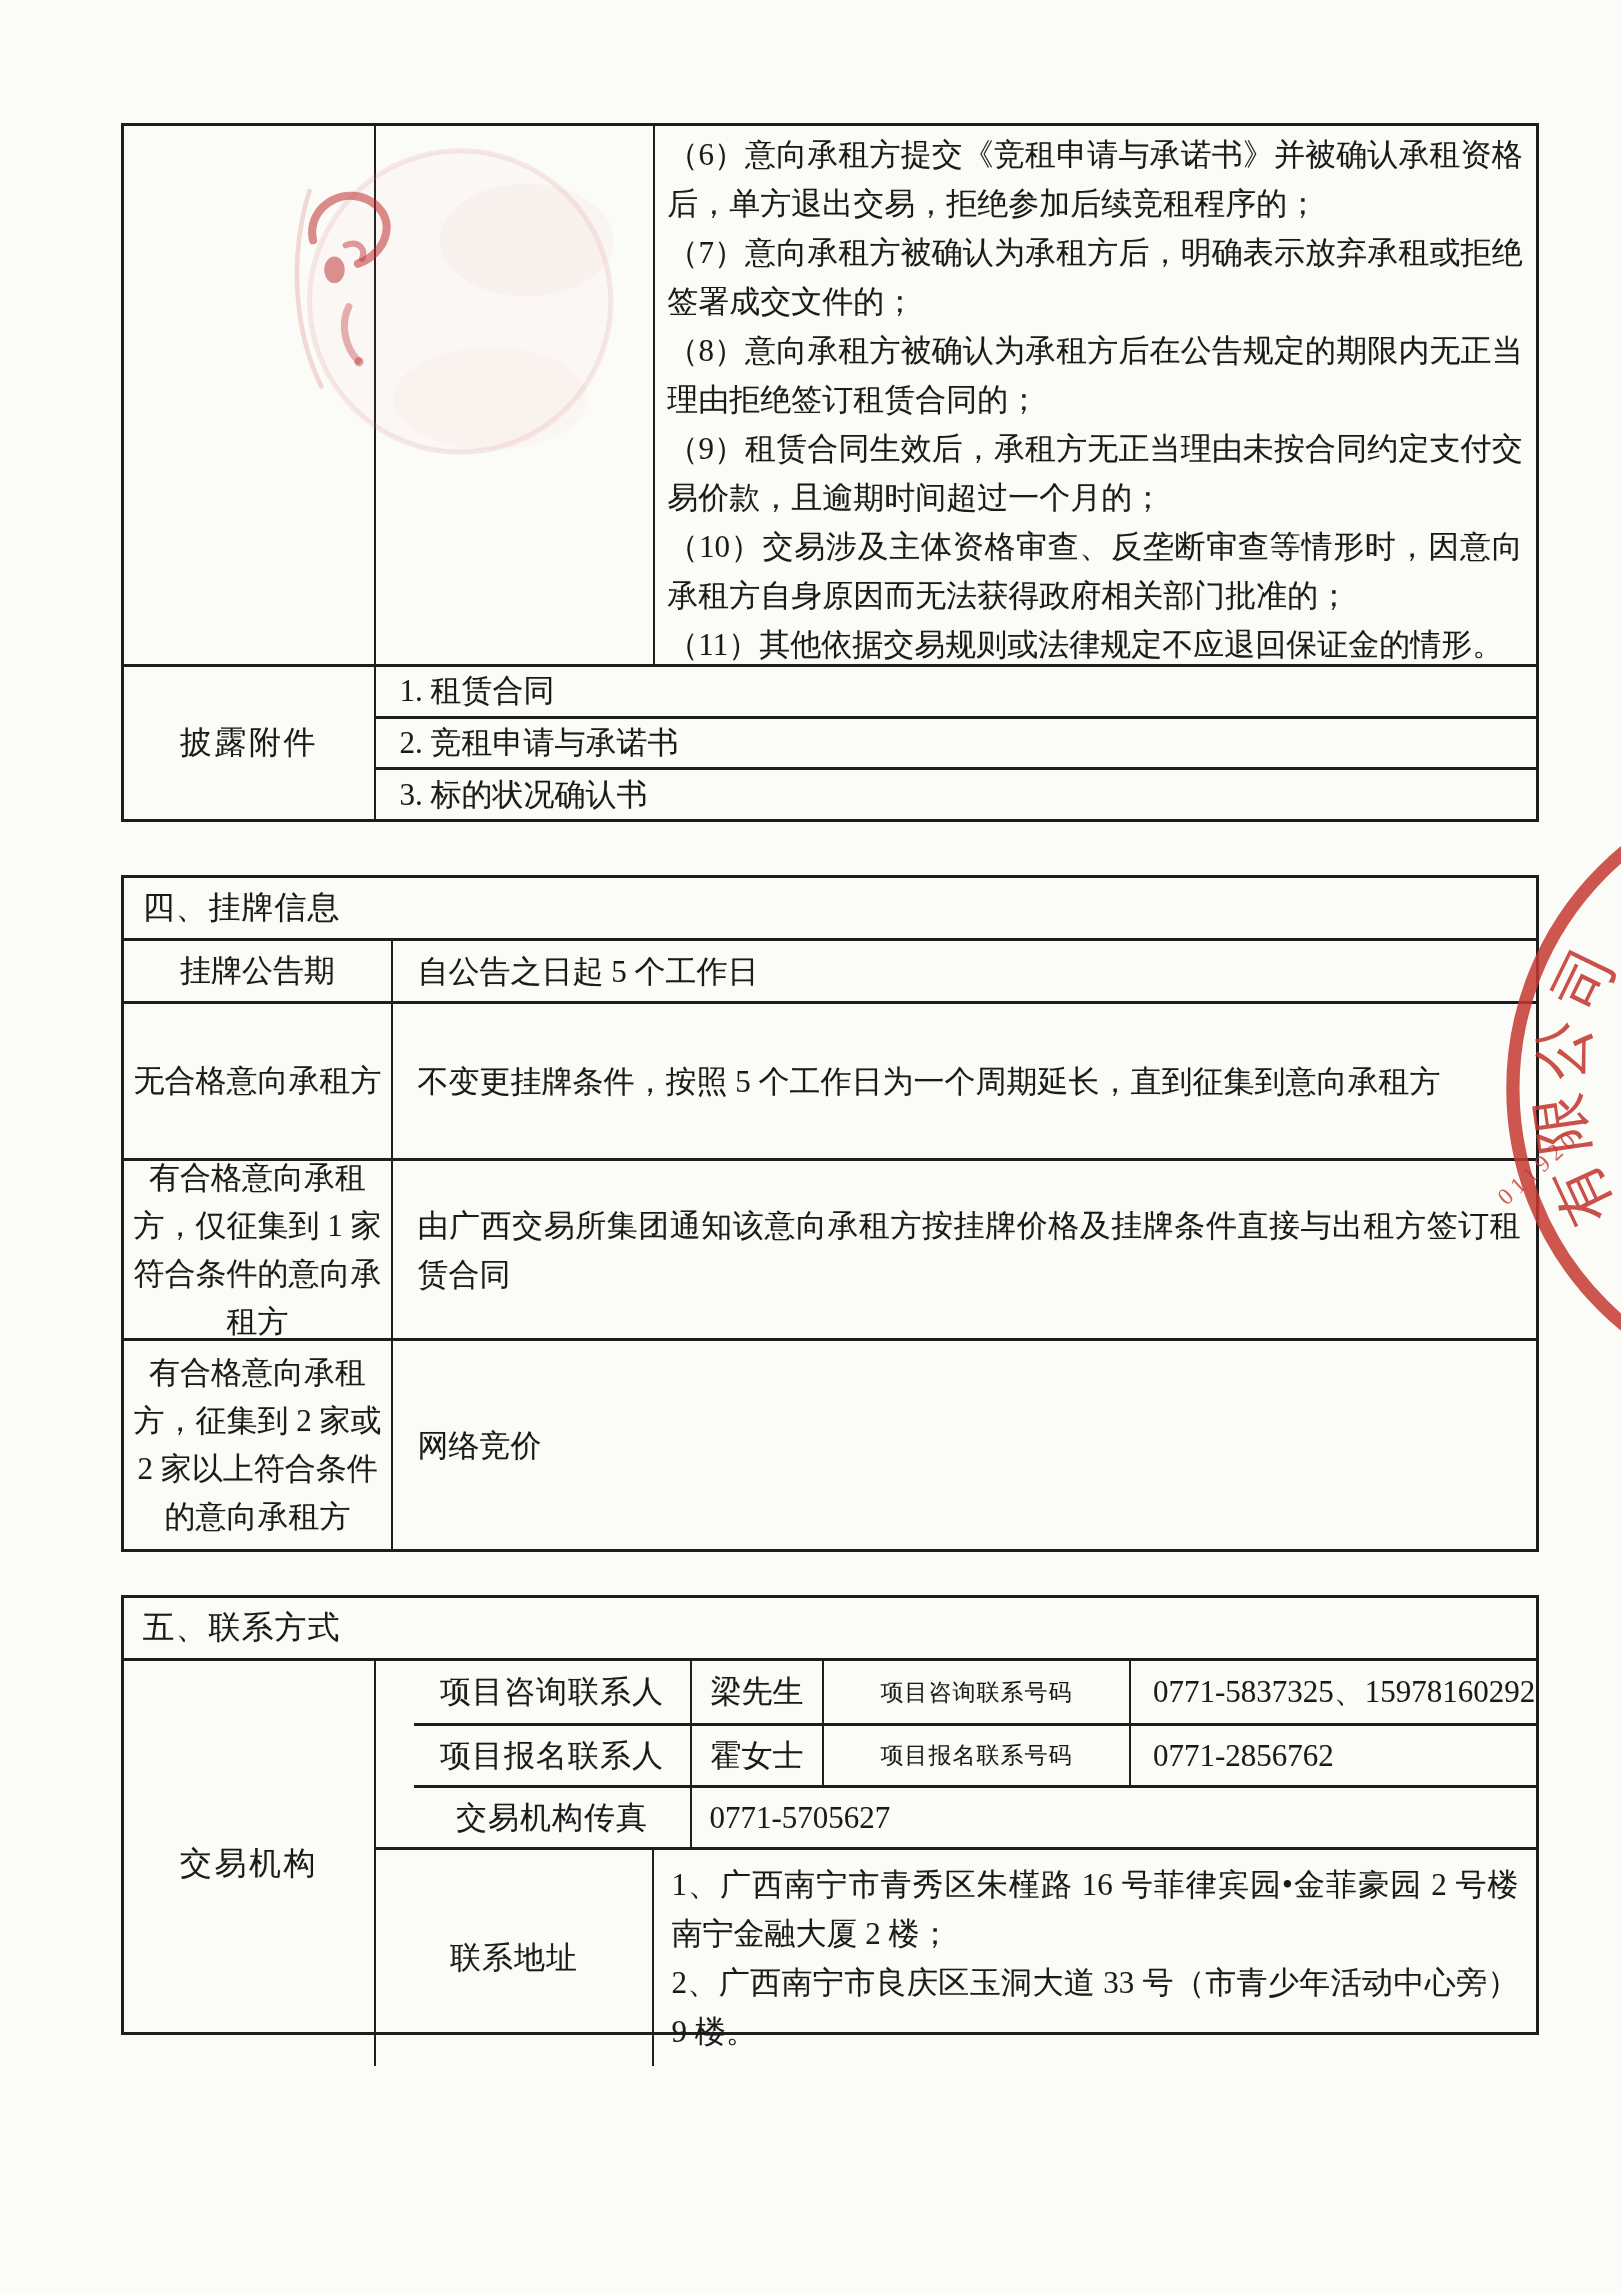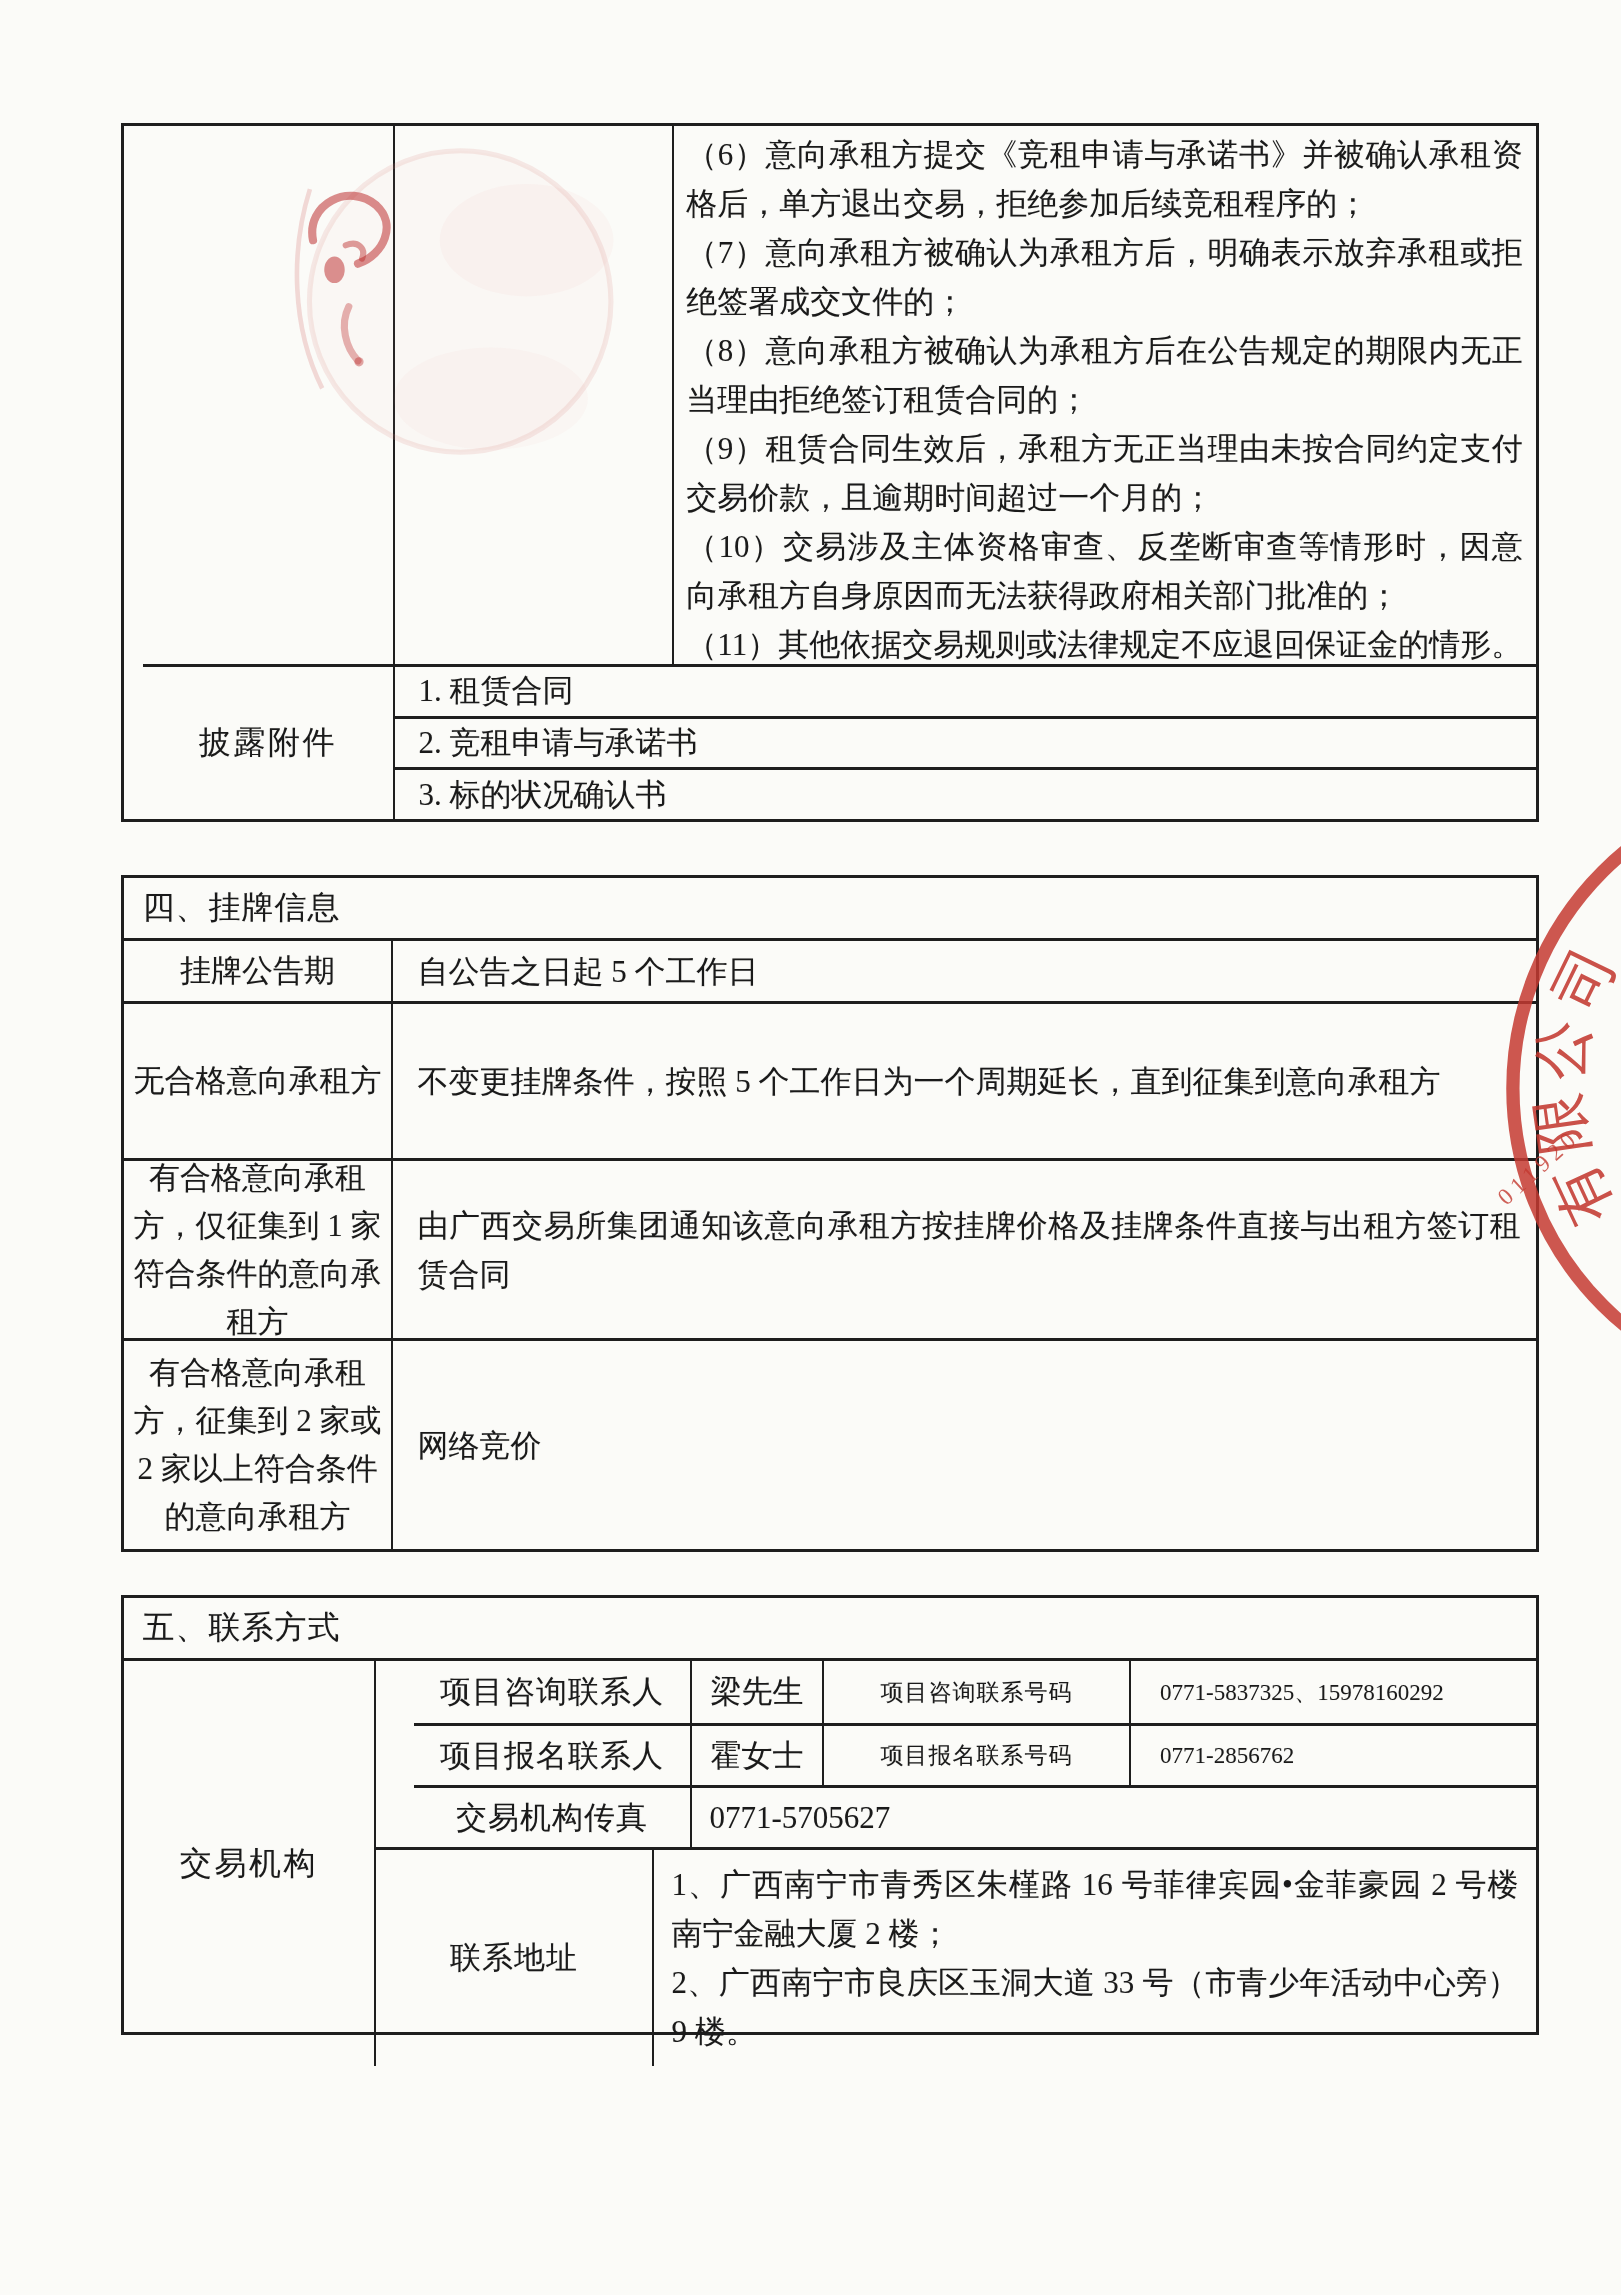--- a/index.html
+++ b/index.html
@@ -8,21 +8,21 @@
   .page {
     position:relative; width:1622px; height:2295px;
     background:#fbfbf8; overflow:hidden; color:#1a1a1a;
   }
   .tbl {
     position:absolute; border:3.6px solid #1e1e1e;
     display:flex; flex-direction:column;
     text-shadow:0 0 1px rgba(0,0,0,0.18);
   }
   
-  .t1 { left:121px; top:123px; width:1418px; height:699px;padding-left:19px; }
+  .t1 { left:121px; top:123px; width:1418px; height:699px; }
   .t1-rowA { display:flex; height:538px; }
   .c-a1 { width:250px; }
   .c-a2 { width:279px; border-left:2.6px solid #1e1e1e; }
   .c-a3 { flex:1; border-left:2.6px solid #1e1e1e; padding:4.1px 13.3px 0 12.3px;
           font-size:31px; line-height:49px; }
   .c-a3 p { text-align:justify; text-justify:inter-ideograph; }
   .t1-rowB { display:flex; border-top:3.6px solid #1e1e1e; flex:1; }
   .c-b-label { width:250px; display:flex; align-items:center; justify-content:center;
                font-size:32px; letter-spacing:2.6px; }
   .c-b-items { flex:1; border-left:2.6px solid #1e1e1e; display:flex; flex-direction:column; }
@@ -49,21 +49,21 @@
   .t3-row { display:flex; }
   .t3-row + .t3-row { border-top:3.1px solid #1e1e1e; }
   .rc { height:62px;margin-left:38px; } .r-addr { flex:1; }
   .c-role  { width:276px; display:flex; align-items:center; justify-content:center;
              font-size:31px; letter-spacing:1px; }
   .c-name  { width:132px; border-left:2.6px solid #1e1e1e; display:flex; align-items:center;
              justify-content:center; font-size:31px; }
   .c-plabel{ width:307px; border-left:2.6px solid #1e1e1e; display:flex; align-items:center;
              justify-content:center; font-size:23px; letter-spacing:1px; }
   .c-phone { flex:1; border-left:2.6px solid #1e1e1e; display:flex; align-items:center;
-             padding-left:29px; font-size:23px; }
+             padding-left:22px; font-size:31px; }
   .c-wide  { flex:1; border-left:2.6px solid #1e1e1e; display:flex; align-items:center;
              padding-left:17.4px; font-size:31px; }
   .c-addr  { flex:1; border-left:2.6px solid #1e1e1e; display:flex; flex-direction:column;
              justify-content:center; padding:10.2px 17.4px; font-size:31px; }
   .c-addr p { line-height:49px; text-align:justify; text-justify:inter-ideograph; }
   
   .stamp-layer { position:absolute; left:0; top:0; pointer-events:none; z-index:5; }
   .seal-char { font-family:"Liberation Serif","DejaVu Serif",serif; }
 </style>
 </head>

